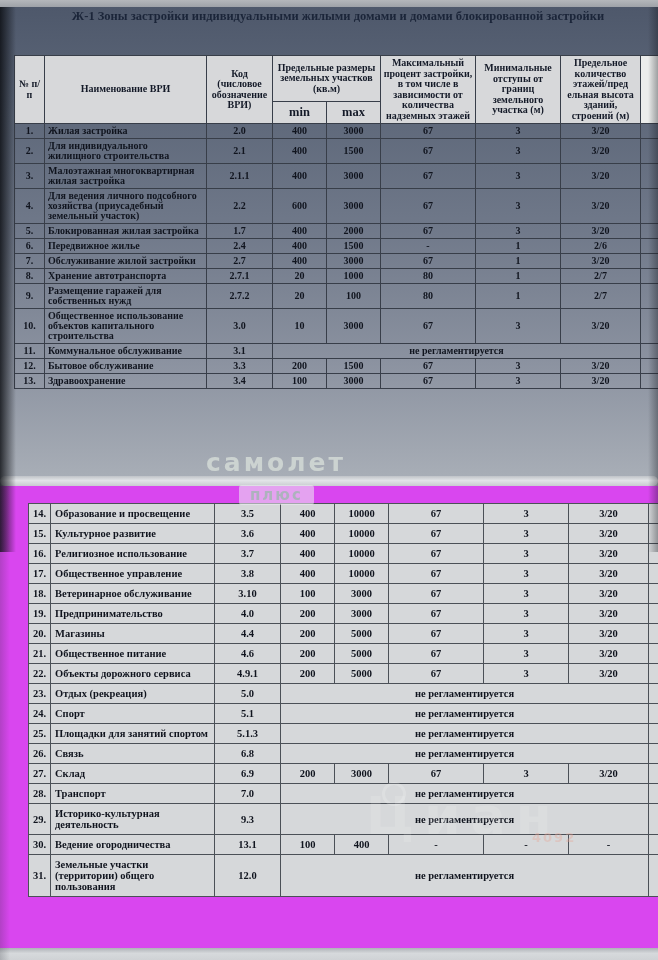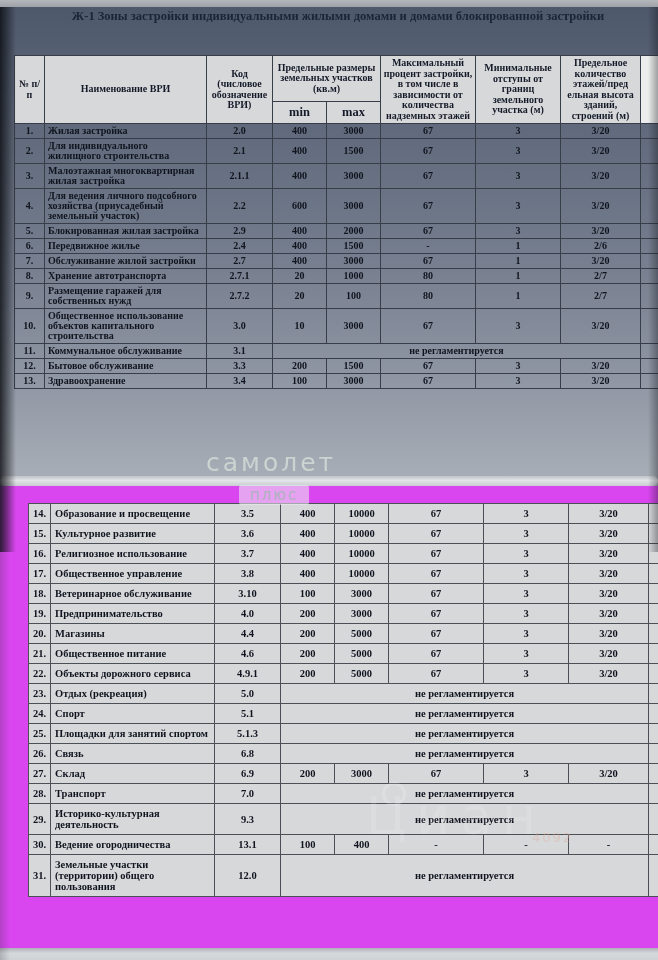--- a/index.html
+++ b/index.html
@@ -43,21 +43,21 @@
   .t2 td{border:1px solid #4b5057;background:#d6d8da;font-size:10.5px;line-height:11px;padding:4px 4px;text-align:center;}
   
   .c-name{text-align:left !important;margin-top:44px;}
   .c-nr{text-align:center !important;}
   
   .gap-stripe{position:absolute;top:476px;left:0;right:0;height:10px;border-radius:5px;z-index:3;
     background:linear-gradient(180deg,#bfc3c8,#e2e4e7 45%,#c9ccd0);}
   .bottom-strip{position:absolute;top:948px;left:0;right:0;height:12px;z-index:3;
     background:linear-gradient(180deg,#aeb2b7,#d6d9dc 45%,#cfd2d5);}
   
-  .wm{position:absolute;font-family:"DejaVu Sans",sans-serif;font-weight:normal;z-index:8;pointer-events:none;white-space:nowrap;}
+  .wm{position:absolute;font-family:"DejaVu Sans",sans-serif;font-weight:bold;z-index:8;pointer-events:none;white-space:nowrap;}
   .wm-samolet{left:206px;top:448px;font-size:25px;letter-spacing:3px;color:rgba(209,216,213,0.88);}
   .wm-plus{left:209px;top:485px;font-size:15px;letter-spacing:2px;color:rgba(170,179,185,0.95);
     background:rgba(236,239,241,0.55);border-radius:3px;padding:1px 11px;margin-left:30px;}
   .wm-cian{left:366px;top:786px;font-size:52px;letter-spacing:10px;color:rgba(255,255,255,0.13);}
   .wm-cian-ring{left:382px;top:782px;width:18px;height:18px;border:3px solid rgba(255,255,255,0.18);border-radius:50%;}
   .wm-cian-num{left:532px;top:830px;font-size:13px;letter-spacing:2px;color:rgba(232,166,150,0.38);}
 </style>
 </head>
 <body>
 
@@ -138,21 +138,21 @@
             <td class="c-val">600</td>
             <td class="c-val">3000</td>
             <td class="c-val">67</td>
             <td class="c-val">3</td>
             <td class="c-val">3/20</td>
             <td class="c-sliver"></td>
           </tr>
           <tr>
             <td class="c-num">5.</td>
             <td class="c-name">Блокированная жилая застройка</td>
-            <td class="c-code">2.9</td>
+            <td class="c-code">1.7</td>
             <td class="c-val">400</td>
             <td class="c-val">2000</td>
             <td class="c-val">67</td>
             <td class="c-val">3</td>
             <td class="c-val">3/20</td>
             <td class="c-sliver"></td>
           </tr>
           <tr>
             <td class="c-num">6.</td>
             <td class="c-name">Передвижное жилье</td>

